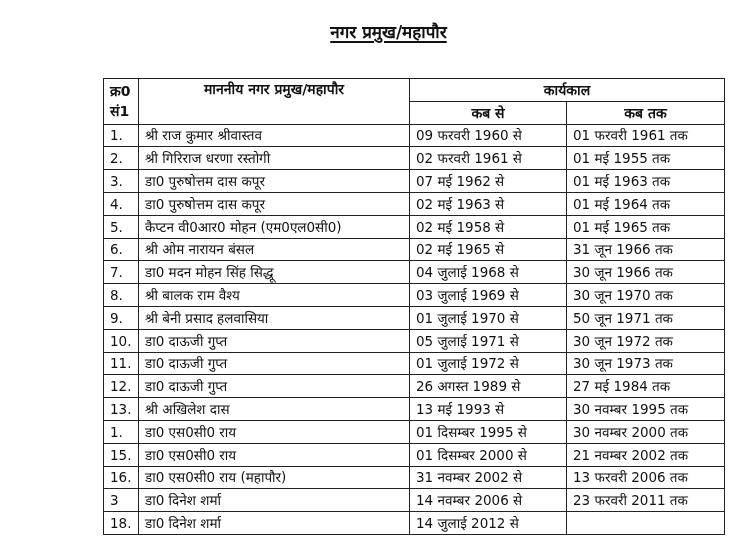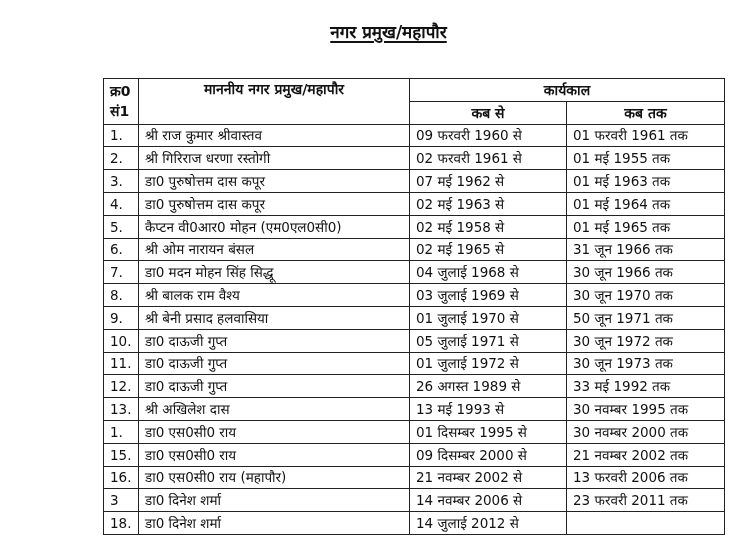--- a/index.html
+++ b/index.html
@@ -116,44 +116,44 @@
       <tr>
         <td class="sn">11.</td>
         <td>डा0 दाऊजी गुप्त</td>
         <td>01 जुलाई 1972 से</td>
         <td>30 जून 1973 तक</td>
       </tr>
       <tr>
         <td class="sn">12.</td>
         <td>डा0 दाऊजी गुप्त</td>
         <td>26 अगस्त 1989 से</td>
-        <td>33 मई 1992 तक</td>
+        <td>27 मई 1984 तक</td>
       </tr>
       <tr>
         <td class="sn">13.</td>
         <td>श्री अखिलेश दास</td>
         <td>13 मई 1993 से</td>
         <td>30 नवम्बर 1995 तक</td>
       </tr>
       <tr>
         <td class="sn">1.</td>
         <td>डा0 एस0सी0 राय</td>
         <td>01 दिसम्बर 1995 से</td>
         <td>30 नवम्बर 2000 तक</td>
       </tr>
       <tr>
         <td class="sn">15.</td>
         <td>डा0 एस0सी0 राय</td>
-        <td>09 दिसम्बर 2000 से</td>
+        <td>01 दिसम्बर 2000 से</td>
         <td>21 नवम्बर 2002 तक</td>
       </tr>
       <tr>
         <td class="sn">16.</td>
         <td>डा0 एस0सी0 राय (महापौर)</td>
-        <td>21 नवम्बर 2002 से</td>
+        <td>31 नवम्बर 2002 से</td>
         <td>13 फरवरी 2006 तक</td>
       </tr>
       <tr>
         <td class="sn">3</td>
         <td>डा0 दिनेश शर्मा</td>
         <td>14 नवम्बर 2006 से</td>
         <td>23 फरवरी 2011 तक</td>
       </tr>
       <tr>
         <td class="sn">18.</td>

